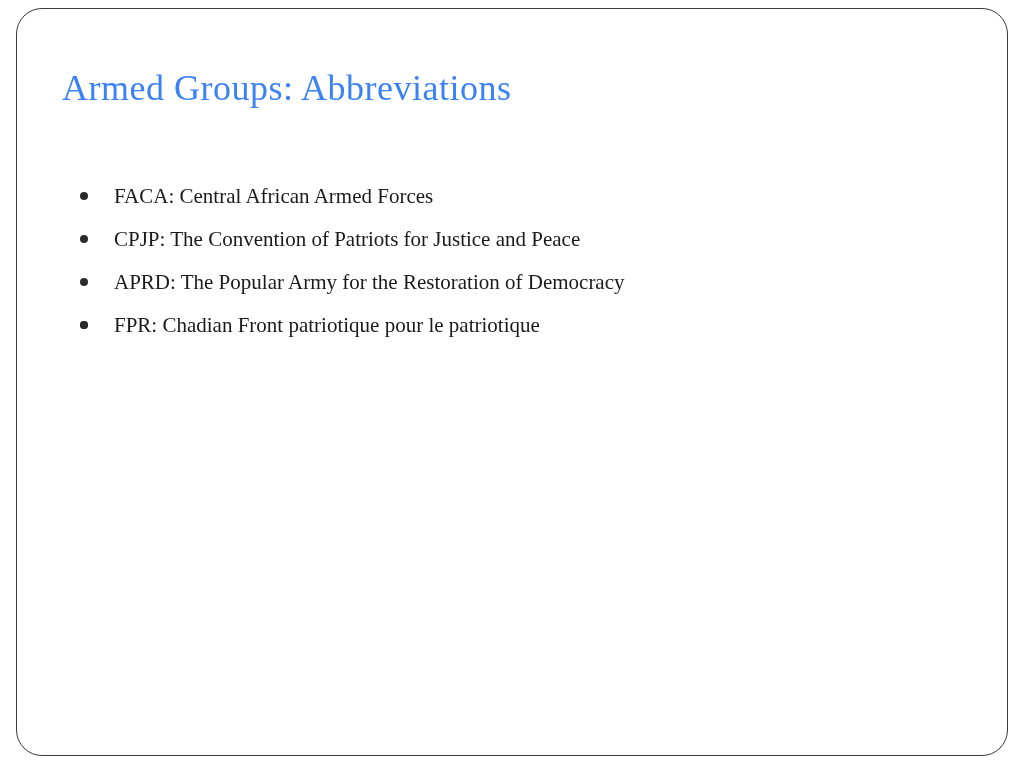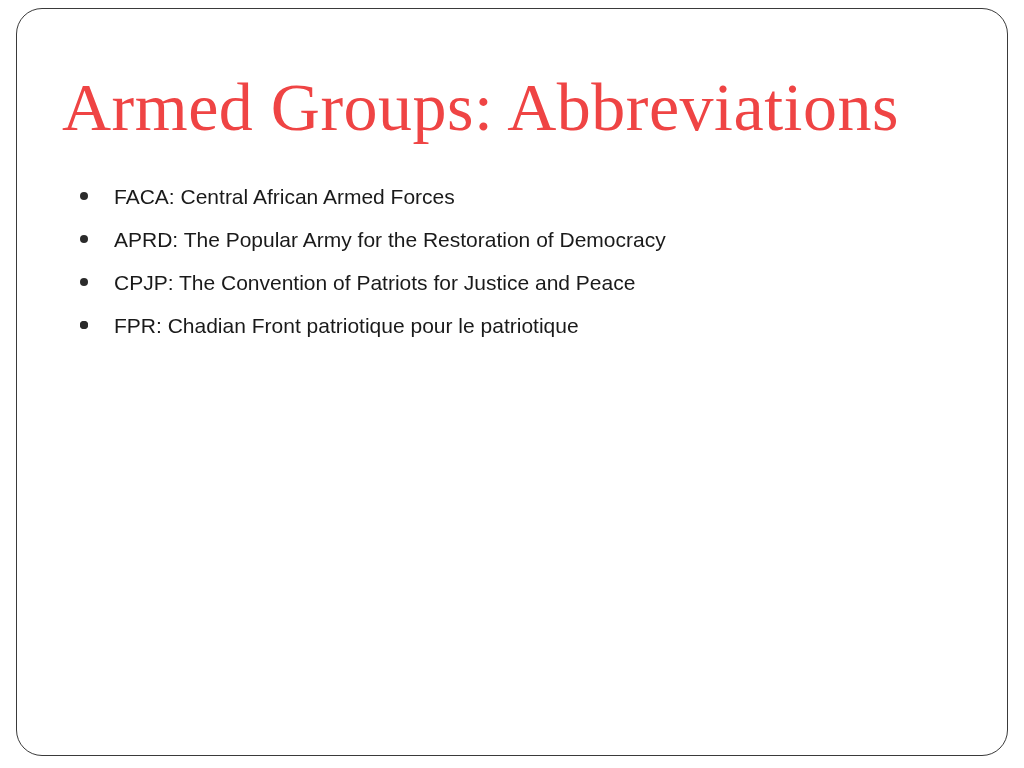--- a/index.html
+++ b/index.html
@@ -33,42 +33,42 @@
     border-radius: 26px;
     background: #ffffff;
     pointer-events: none;
   }
   .slide-title {
     position: absolute;
     left: 62px;
     top: 68px;
     width: 880px;
     font-family: "Liberation Serif", serif;
-    font-size: 68px;
+    font-size: 36px;
     line-height: 1.15;
     font-weight: normal;
-    color: #ef4444;
+    color: #3b82f6;
     letter-spacing: 0.5px;
     white-space: nowrap;
   }
   .bullet-list {
     position: absolute;
     left: 70px;
     top: 185px;
     width: 860px;
     margin: 0;
     padding: 0;
     list-style: none;
   }
   .bullet-item {
     position: relative;
     display: block;
     margin: 0 0 20px 0;
     padding-left: 44px;
-    font-family: Liberation Sans, sans-serif;
+    font-family: Liberation Serif, serif;
     font-size: 21px;
     line-height: 1.1;
     color: #1a1a1a;
     white-space: nowrap;
   }
   .bullet-dot {
     position: absolute;
     left: 10px;
     top: 7px;
     width: 8px;
@@ -90,25 +90,25 @@
 
   <div class="slide-title">Armed Groups: Abbreviations</div>
 
   <ul class="bullet-list">
     <li class="bullet-item">
       <span class="bullet-dot"></span>
       <span class="bullet-text">FACA: Central African Armed Forces</span>
     </li>
     <li class="bullet-item">
       <span class="bullet-dot"></span>
-      <span class="bullet-text">APRD: The Popular Army for the Restoration of Democracy</span>
+      <span class="bullet-text">CPJP: The Convention of Patriots for Justice and Peace</span>
     </li>
     <li class="bullet-item">
       <span class="bullet-dot"></span>
-      <span class="bullet-text">CPJP: The Convention of Patriots for Justice and Peace</span>
+      <span class="bullet-text">APRD: The Popular Army for the Restoration of Democracy</span>
     </li>
     <li class="bullet-item">
       <span class="bullet-dot"></span>
     </li>
     <li class="bullet-item">
       <span class="bullet-dot"></span>
       <span class="bullet-text">FPR: Chadian Front patriotique pour le patriotique</span>
     </li>
   </ul>
 

